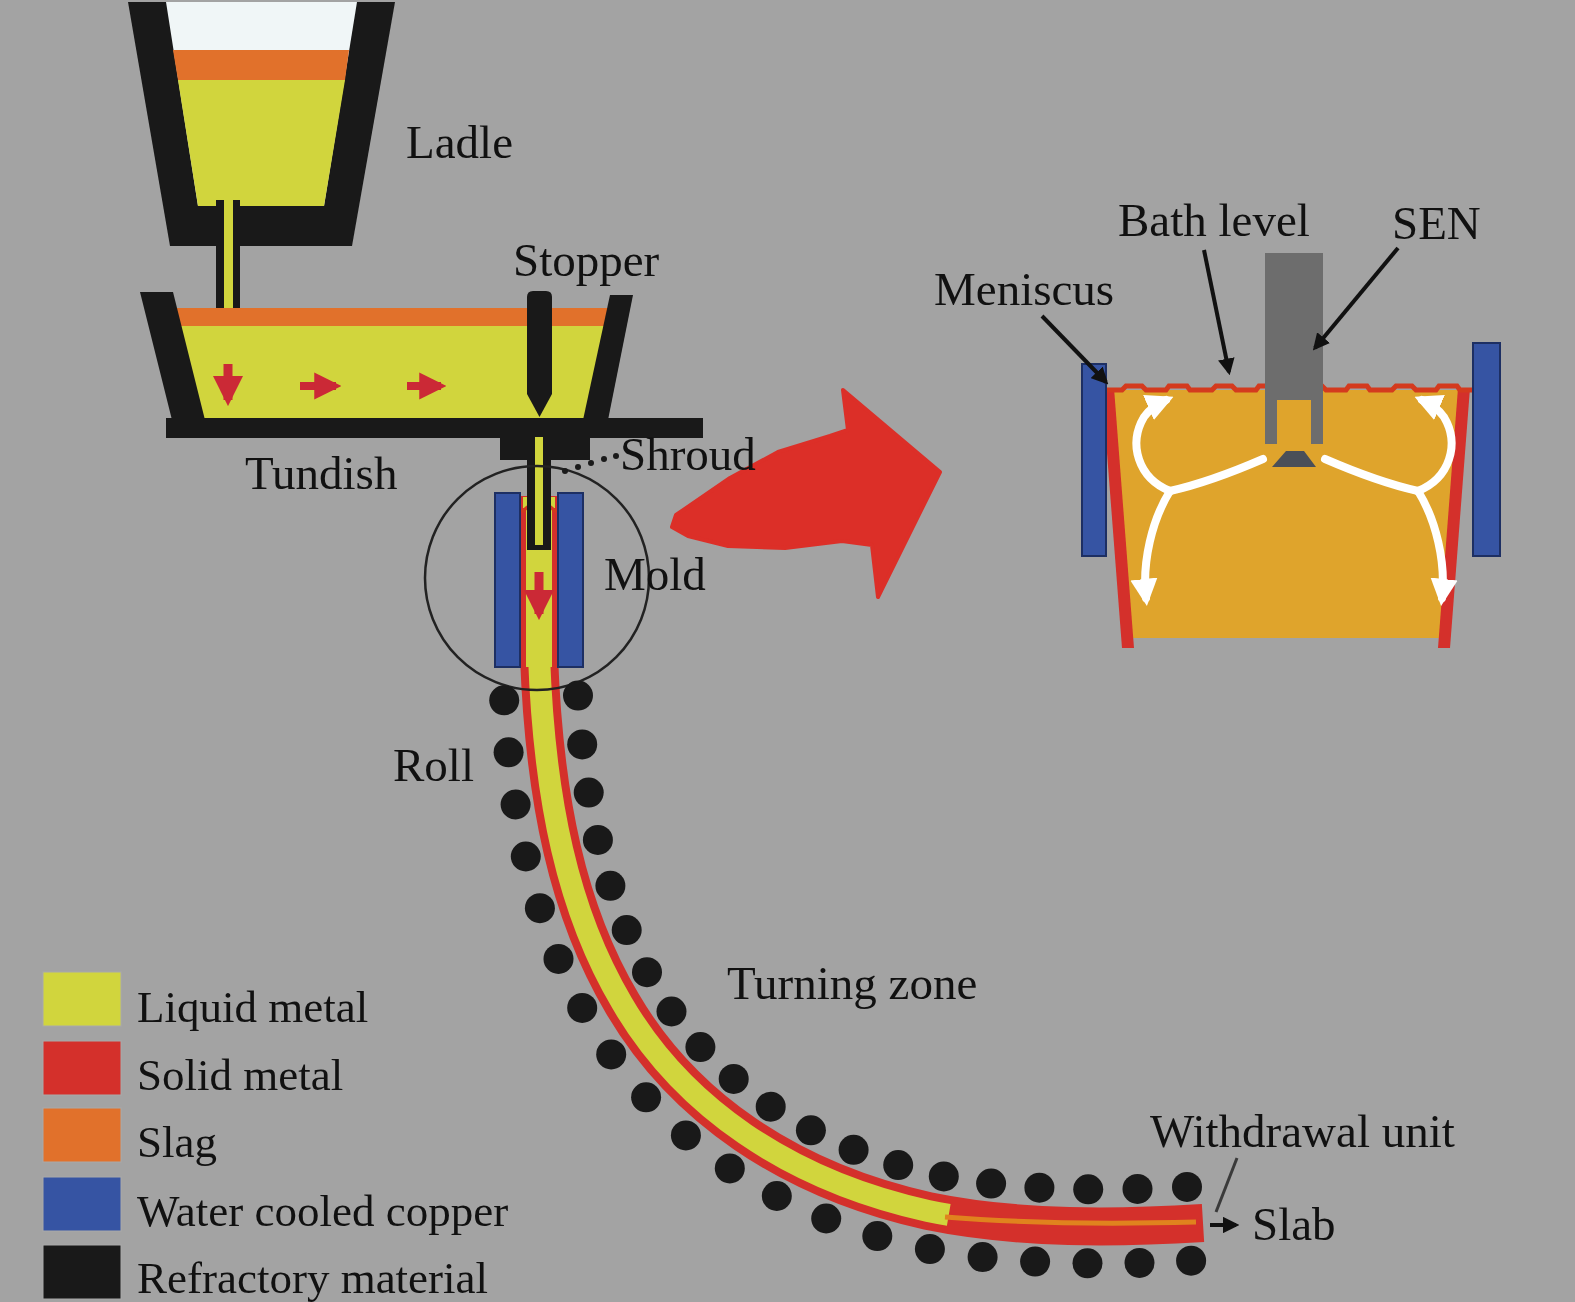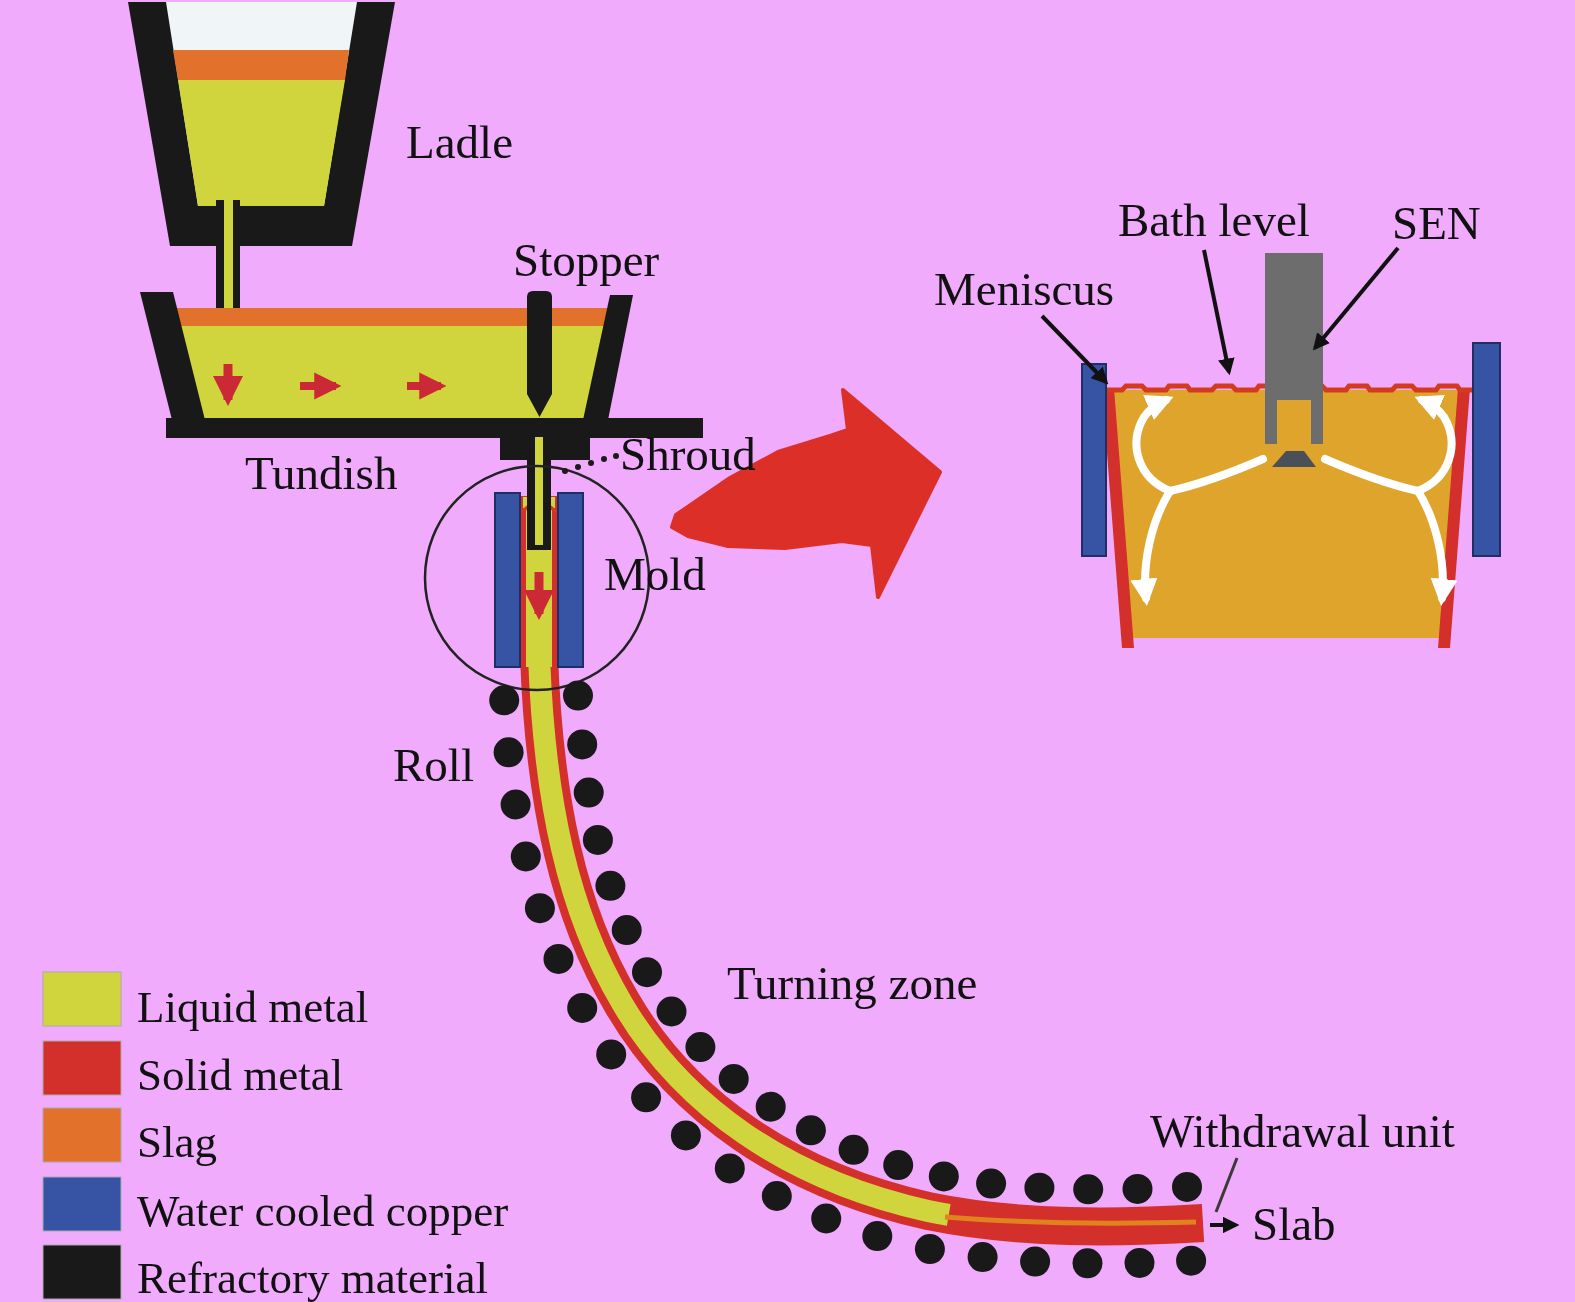--- a/index.html
+++ b/index.html
@@ -1,16 +1,16 @@
 <!DOCTYPE html>
 <html style="--c-liquid: #d1d53d; --c-solid: #d4302b; --c-slag: #e1712b; --c-copper: #3654a3; --c-refractory: #191919; --c-bath: #dfa42c; --c-sen: #6d6d6d; --c-big_arrow: #dc2f28; --c-flow: #ffffff; --c-ink: #111111; --c-cast_arrow: #cb2936; --c-meniscus_line: #d43a1e; --c-slab_core: #e0821e;"><head>
 <meta charset="utf-8">
 <style>
   html,body{margin:0;padding:0;background:#ffffff;}
-  .stage{position:relative;width:1575px;height:1302px;background:#f0abfc;overflow:hidden;}
+  .stage{position:relative;width:1575px;height:1302px;background:#a3a3a3;overflow:hidden;}
   svg{display:block;}
   text{font-family:"Liberation Serif","DejaVu Serif",serif;fill:var(--c-ink);}
   .lbl{font-size:47px;}
   .lbl-legend{font-size:45px;}
   .f-liquid{fill:var(--c-liquid);}
   .f-solid{fill:var(--c-solid);}
   .f-slag{fill:var(--c-slag);}
   .f-copper{fill:var(--c-copper);stroke:#1d2f63;stroke-width:2;}
   .f-black{fill:var(--c-refractory);}
   .f-bath{fill:var(--c-bath);}

